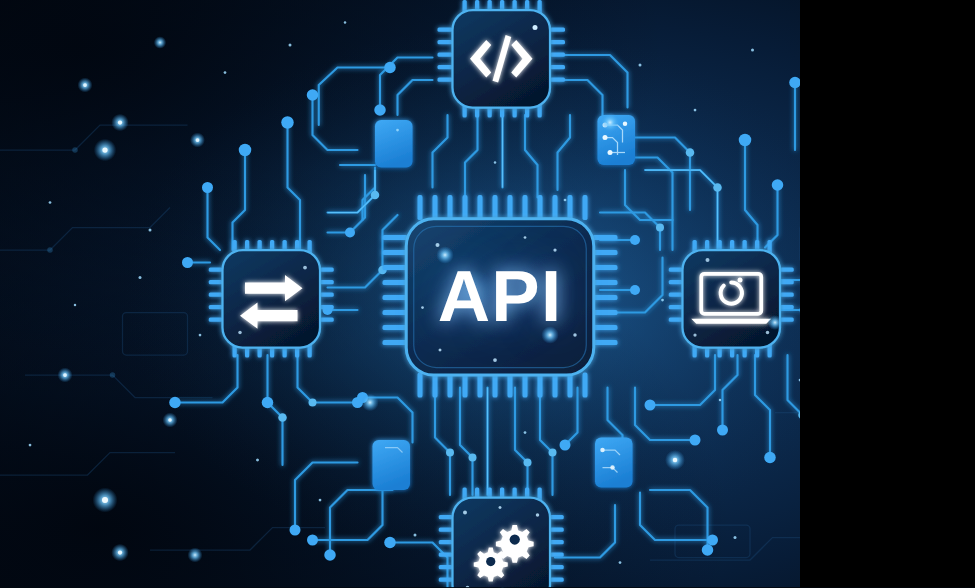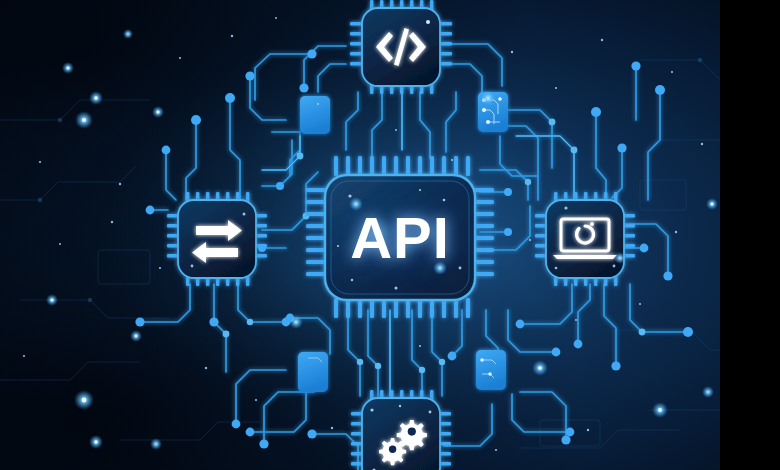--- a/index.html
+++ b/index.html
@@ -5,21 +5,21 @@
   html, body {
     margin: 0;
     padding: 0;
     background: #000;
   }
   body {
     font-family: "Liberation Sans", sans-serif;
   }
   #stage {
     position: relative;
-    width: 720px;
+    width: 640px;
     height: 470px;
     overflow: hidden;
     background: #041023;
   }
   #stage svg.layer {
     position: absolute;
     left: 0;
     top: 0;
     width: 780px;
     height: 470px;

